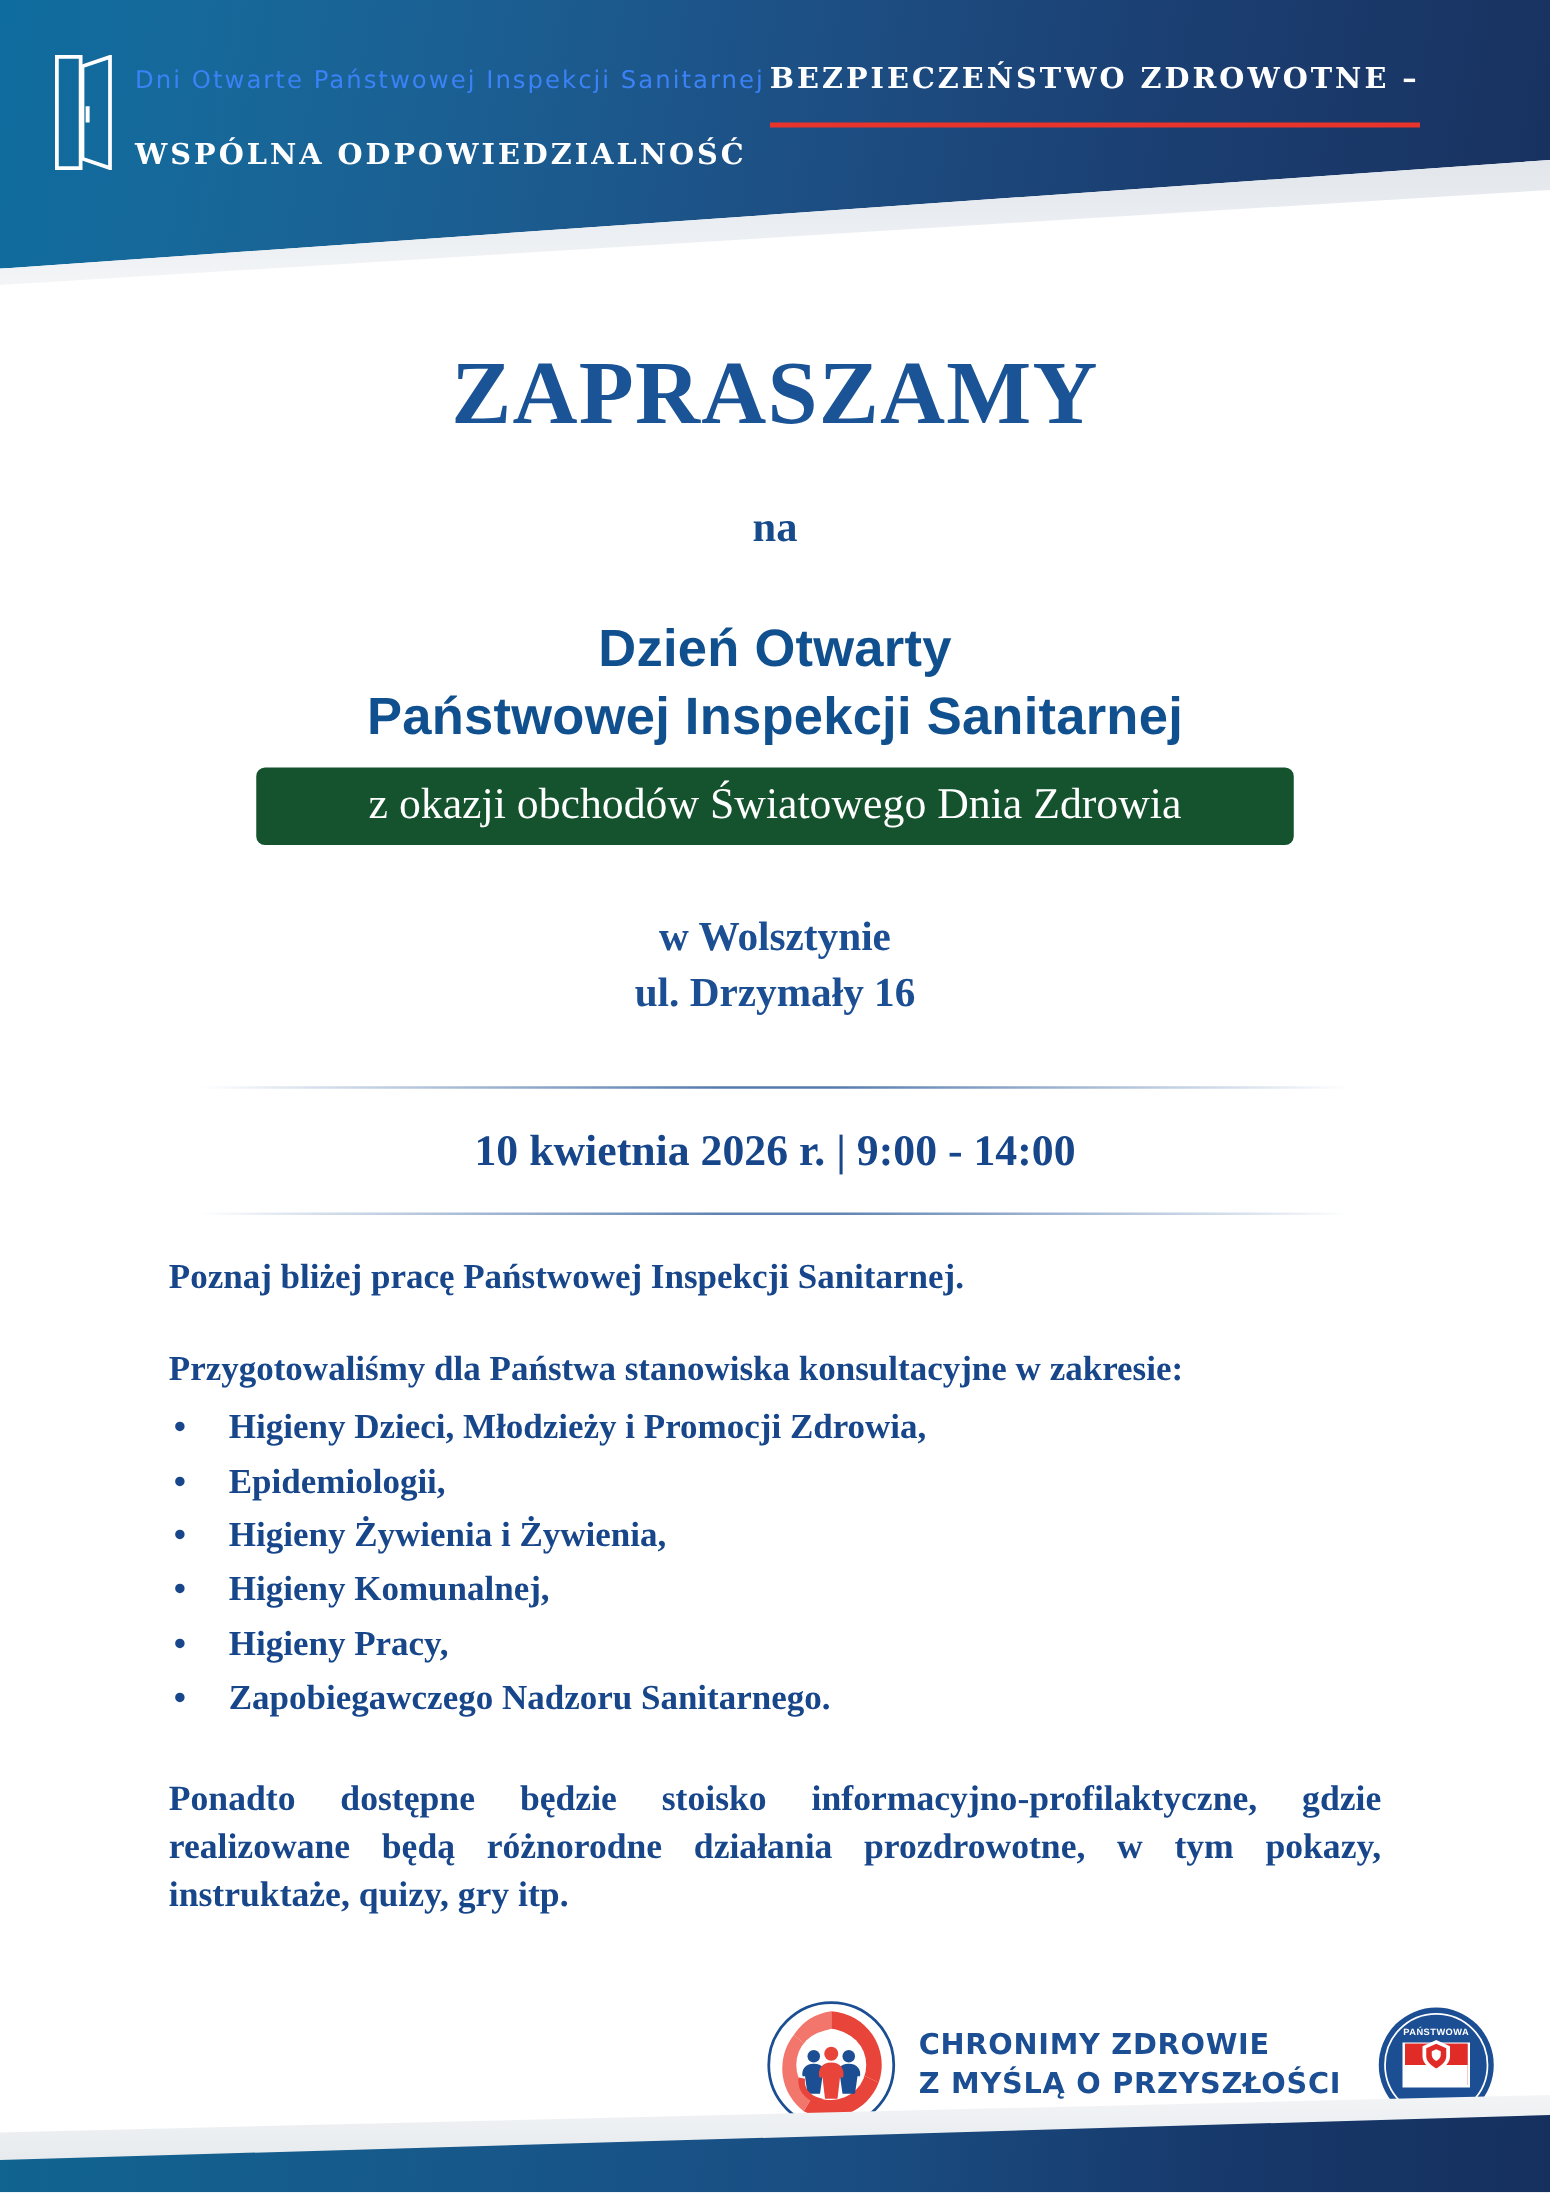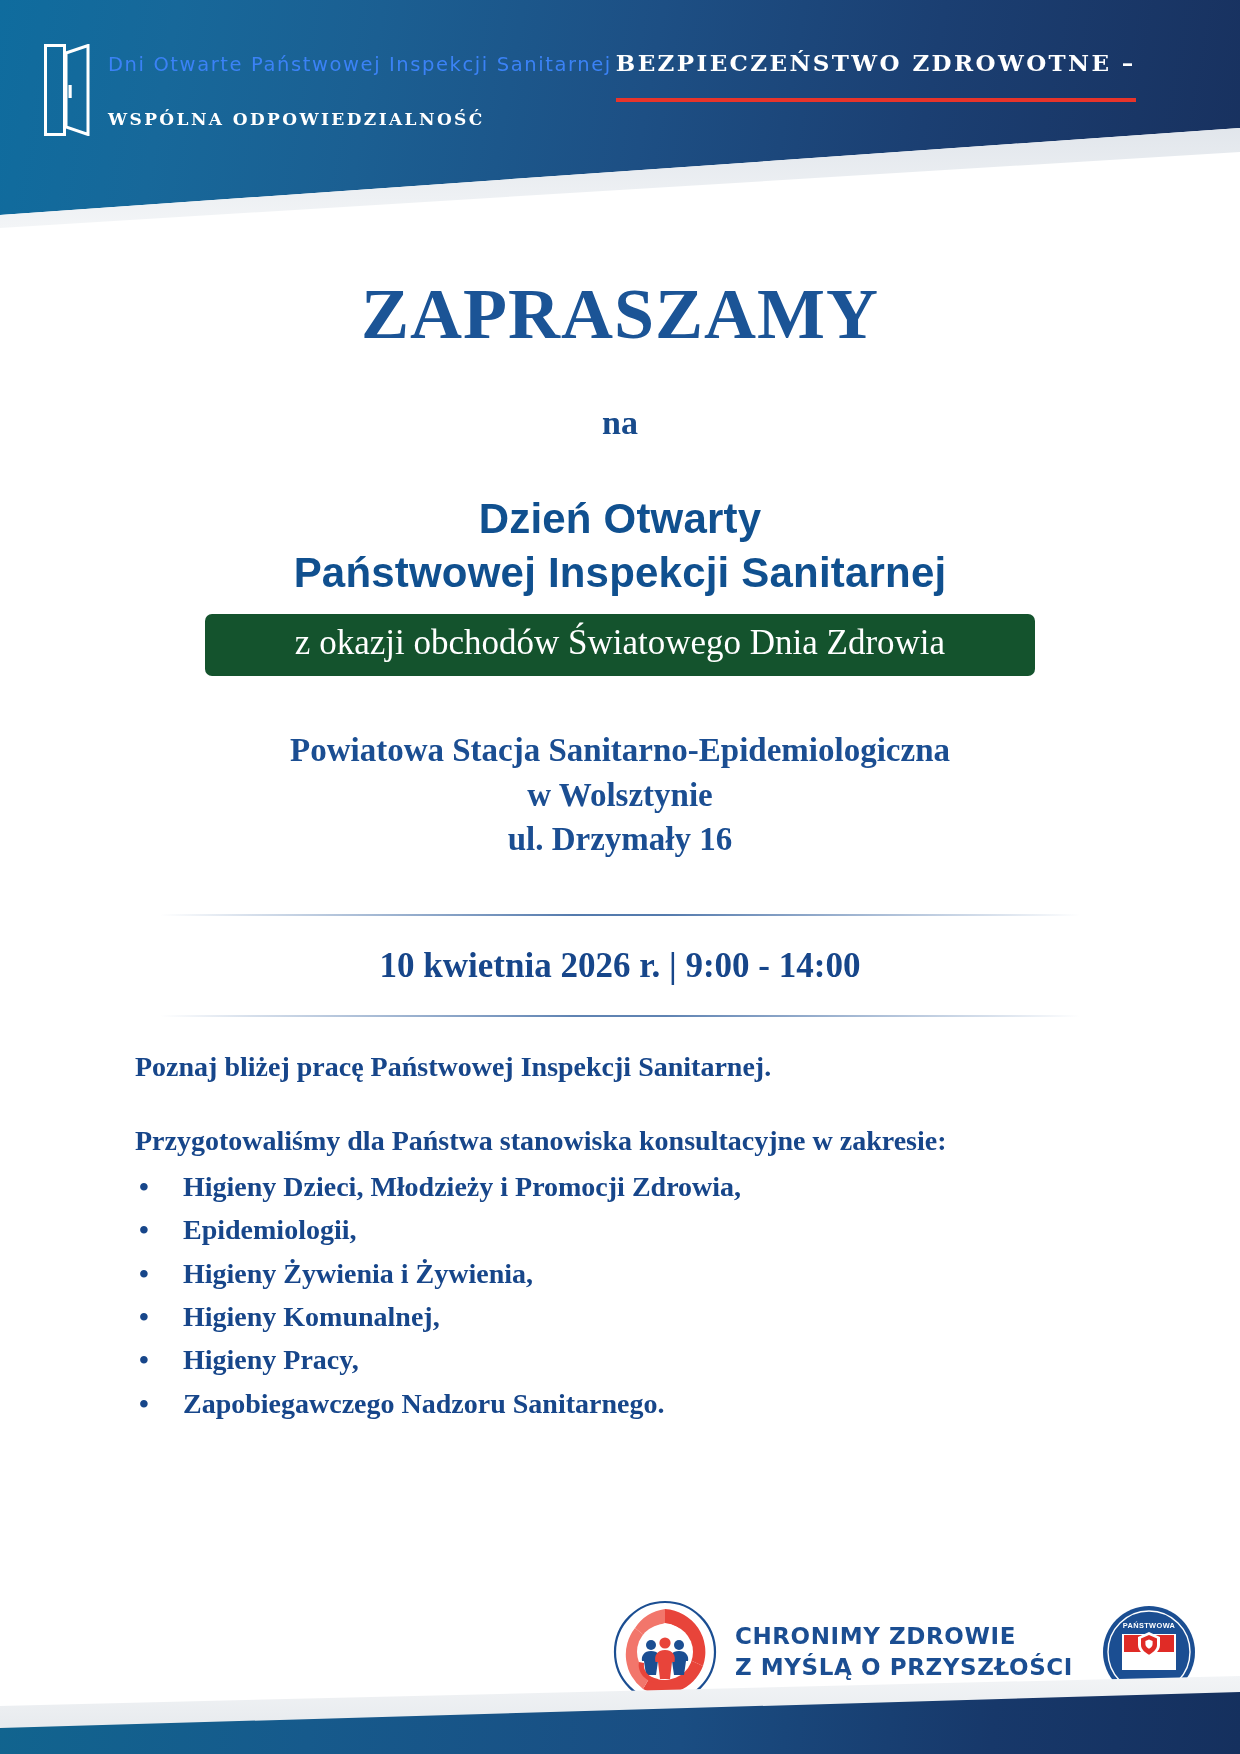--- a/index.html
+++ b/index.html
@@ -67,21 +67,21 @@
     white-space: nowrap;
     line-height: 1.35;
     margin-top: 7px;
     padding-bottom: 20px;
     border-bottom: 4px solid #e8342a;
     display: inline-block;
   }
   .logo-line3 {
     color: #ffffff;
     font-family: "DejaVu Serif", serif;
-    font-size: 17px;
+    font-size: 23px;
     font-weight: 700;
     letter-spacing: 2.4px;
     white-space: nowrap;
     line-height: 1.35;
     margin-top: 6px;
     display: block;
   }
 
   
   .main {
@@ -297,21 +297,20 @@
   <div class="t-na">na</div>
 
   <div class="t-event">
     <div>Dzień Otwarty</div>
     <div>Państwowej Inspekcji Sanitarnej</div>
   </div>
 
   <div class="red-banner">z okazji obchodów Światowego Dnia Zdrowia</div>
 
   <div class="t-address">
-    <div>Powiatowa Stacja Sanitarno-Epidemiologiczna</div>
     <div>w Wolsztynie</div>
     <div>ul. Drzymały 16</div>
   </div>
 
   <div class="divider"></div>
 
   <div class="t-datetime">10 kwietnia 2026 r.  |  9:00 - 14:00</div>
 
   <div class="divider2"></div>
 
@@ -319,20 +318,21 @@
     <div class="t-intro">Poznaj bliżej pracę Państwowej Inspekcji Sanitarnej.</div>
     <div class="t-listhead">Przygotowaliśmy dla Państwa stanowiska konsultacyjne w zakresie:</div>
     <ul class="dept-list">
       <li><span class="bullet">•</span><span>Higieny Dzieci, Młodzieży i Promocji Zdrowia,</span></li>
       <li><span class="bullet">•</span><span>Epidemiologii,</span></li>
       <li><span class="bullet">•</span><span>Higieny Żywienia i Żywienia,</span></li>
       <li><span class="bullet">•</span><span>Higieny Komunalnej,</span></li>
       <li><span class="bullet">•</span><span>Higieny Pracy,</span></li>
       <li><span class="bullet">•</span><span>Zapobiegawczego Nadzoru Sanitarnego.</span></li>
     </ul>
+    <div class="t-outro">Ponadto dostępne będzie stoisko informacyjno-profilaktyczne, gdzie realizowane będą różnorodne działania prozdrowotne, w tym pokazy, instruktaże, quizy, gry itp.</div>
   </div>
 </div>
 
 <div class="logos-row">
 
   <span class="chronimy-mark">
     <svg viewBox="0 0 104 104" width="104" height="104" aria-hidden="true">
       <circle cx="52" cy="52" r="50" fill="none" stroke="#1b4e92" stroke-width="2.2"></circle>
       <circle cx="52" cy="52" r="45" fill="none" stroke="#ffffff" stroke-width="1"></circle>
       <path d="M52 9 A43 43 0 0 1 90 66 L77 60 A29 29 0 0 0 52 23 Z" fill="#e8443a"></path>

